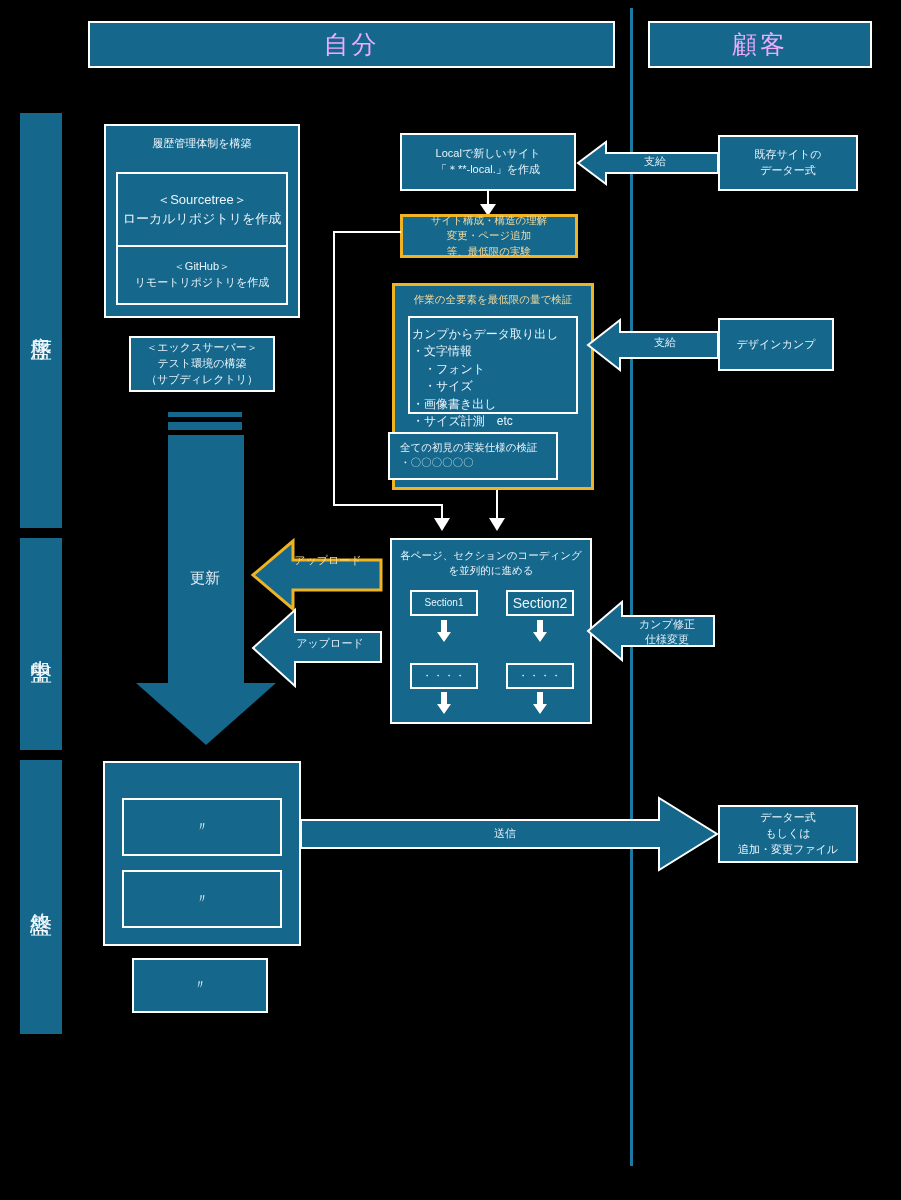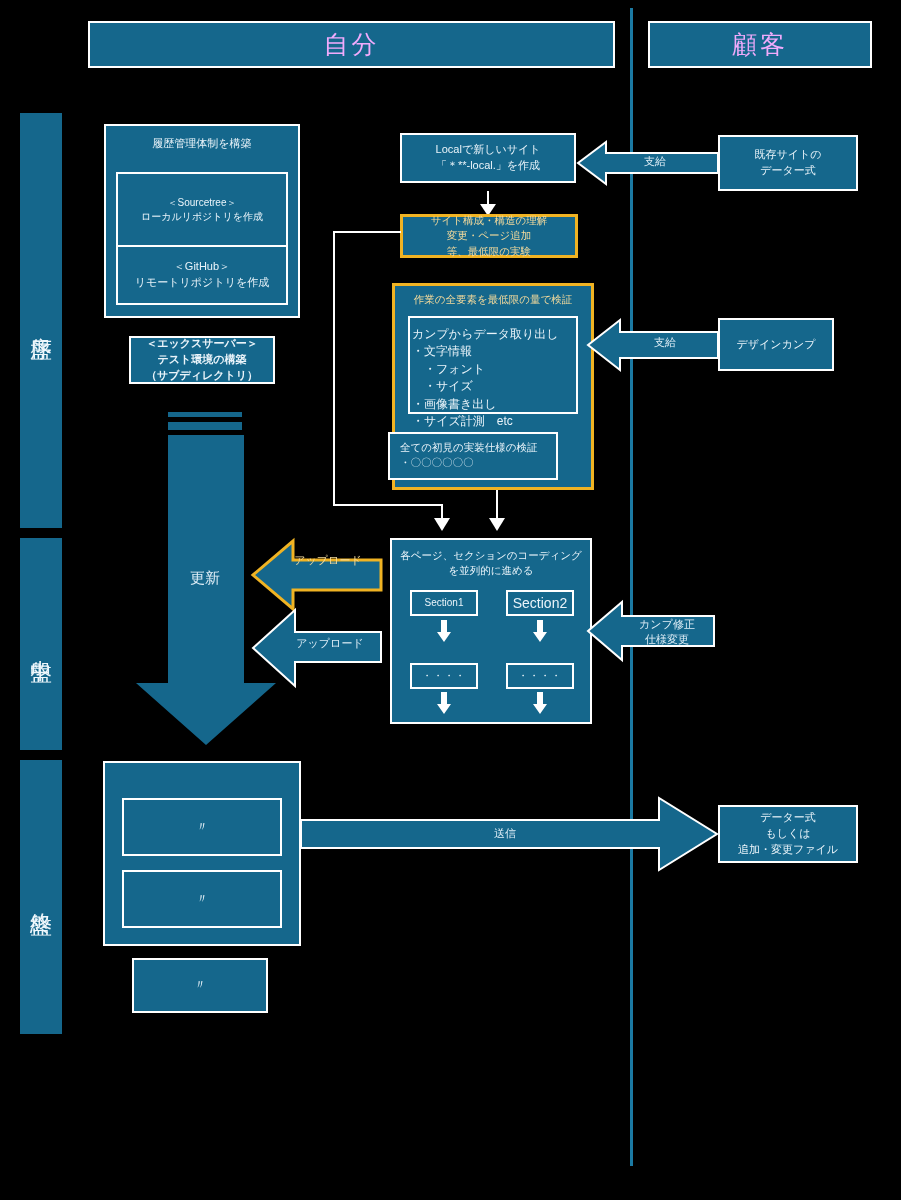--- a/index.html
+++ b/index.html
@@ -81,36 +81,36 @@
     <span>中盤</span>
   </div>
   <div class="phase-bar" style="left:20px;top:760px;width:42px;height:274px;">
     <span>終盤</span>
   </div>
 
   <div class="box" style="left:104px;top:124px;width:196px;height:194px;
               align-items:flex-start;justify-content:center;padding-top:10px;font-size:11px;">
     <span>履歴管理体制を構築</span>
   </div>
-  <div class="box" style="left:116px;top:172px;width:172px;height:76px;font-size:10px;">
+  <div class="box" style="left:116px;top:172px;width:172px;height:76px;font-size:13px;">
     <span>＜Sourcetree＞
 ローカルリポジトリを作成</span>
   </div>
   <div class="box" style="left:116px;top:245px;width:172px;height:60px;font-size:11px;">
     <span>＜GitHub＞
 リモートリポジトリを作成</span>
   </div>
 
-  <div class="box" style="left:129px;top:336px;width:146px;height:48px;font-size:11px;font-weight:bold;">
+  <div class="box" style="left:129px;top:336px;width:146px;height:56px;font-size:11px;">
     <span>＜エックスサーバー＞
 テスト環境の構築
 （サブディレクトリ）</span>
   </div>
 
-  <div class="box" style="left:400px;top:133px;width:176px;height:50px;font-size:11px;">
+  <div class="box" style="left:400px;top:133px;width:176px;height:58px;font-size:11px;">
     <span>Localで新しいサイト
 「＊**-local.」を作成</span>
   </div>
 
   <svg class="arrow" style="left:578px;top:140px;" width="140" height="46" viewBox="0 0 140 46">
     <polygon points="0,23 28,2 28,13 140,13 140,33 28,33 28,44" fill="#15678c" stroke="#ffffff" stroke-width="2"></polygon>
   </svg>
   <div class="lbl" style="left:615px;top:152px;width:80px;height:20px;">
     <span>支給</span>
   </div>

